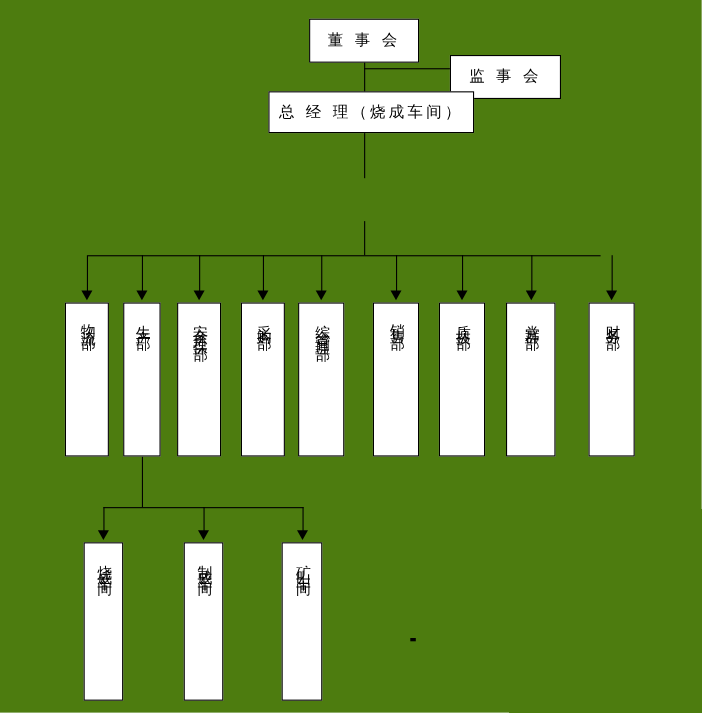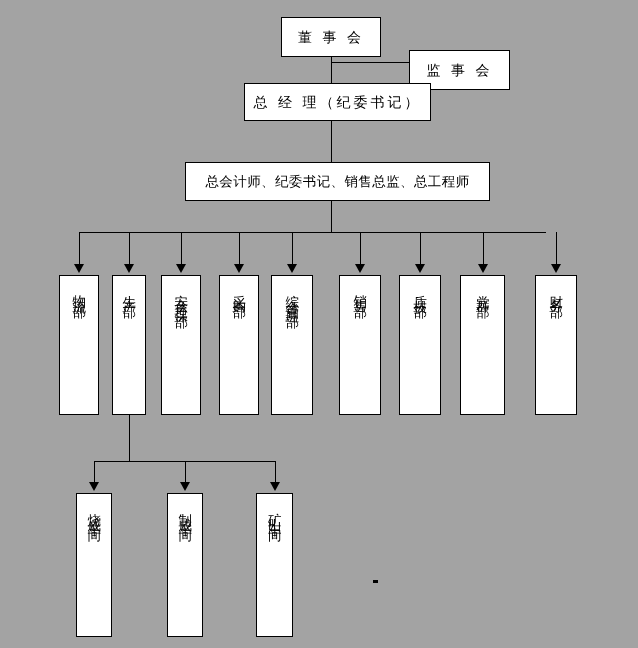--- a/index.html
+++ b/index.html
@@ -7,21 +7,21 @@
     padding: 0;
     background: #ffffff;
   }
   body {
     font-family: "DejaVu Sans", "Liberation Sans", sans-serif;
   }
   #chart-canvas {
     position: relative;
     width: 638px;
     height: 648px;
-    background: #a3a3a3;
+    background: #4d7c0f;
     overflow: hidden;
   }
   .node {
     position: absolute;
     box-sizing: border-box;
     border: 1.3px solid #000000;
     background: #ffffff;
     display: flex;
     align-items: center;
     justify-content: center;
@@ -87,26 +87,23 @@
 
   <div class="node horiz" id="node-board" style="left: 281px; top: 17px; width: 100px; height: 40px;">
     <span class="node-label">董 事 会</span>
   </div>
 
   <div class="node horiz" id="node-supervisory" style="left: 409px; top: 50px; width: 101px; height: 40px;">
     <span class="node-label">监 事 会</span>
   </div>
 
   <div class="node horiz" id="node-gm" style="left: 244px; top: 83px; width: 187px; height: 38px;">
-    <span class="node-label">总 经 理（纪委书记）</span>
+    <span class="node-label">总 经 理（烧成车间）</span>
   </div>
 
-  <div class="node horiz-tight" id="node-executives" style="left: 185px; top: 162px; width: 305px; height: 39px;">
-    <span class="node-label">总会计师、纪委书记、销售总监、总工程师</span>
-  </div>
 
   <div id="connector-layer">
       <div class="line-v" style="left: 331px; top: 57px; height: 26px;"></div>
       <div class="line-h" style="left: 331px; top: 62px; width: 78px;"></div>
       <div class="line-v" style="left: 331px; top: 121px; height: 41px;"></div>
       <div class="line-v" style="left: 331px; top: 201px; height: 31px;"></div>
       <div class="line-h" style="left: 80px; top: 232px; width: 466px;"></div>
       <div class="line-v" style="left: 129px; top: 415px; height: 46px;"></div>
       <div class="line-h" style="left: 94px; top: 461px; width: 182px;"></div>
       <div class="line-v" style="left: 79px; top: 232px; height: 34px;"></div>

